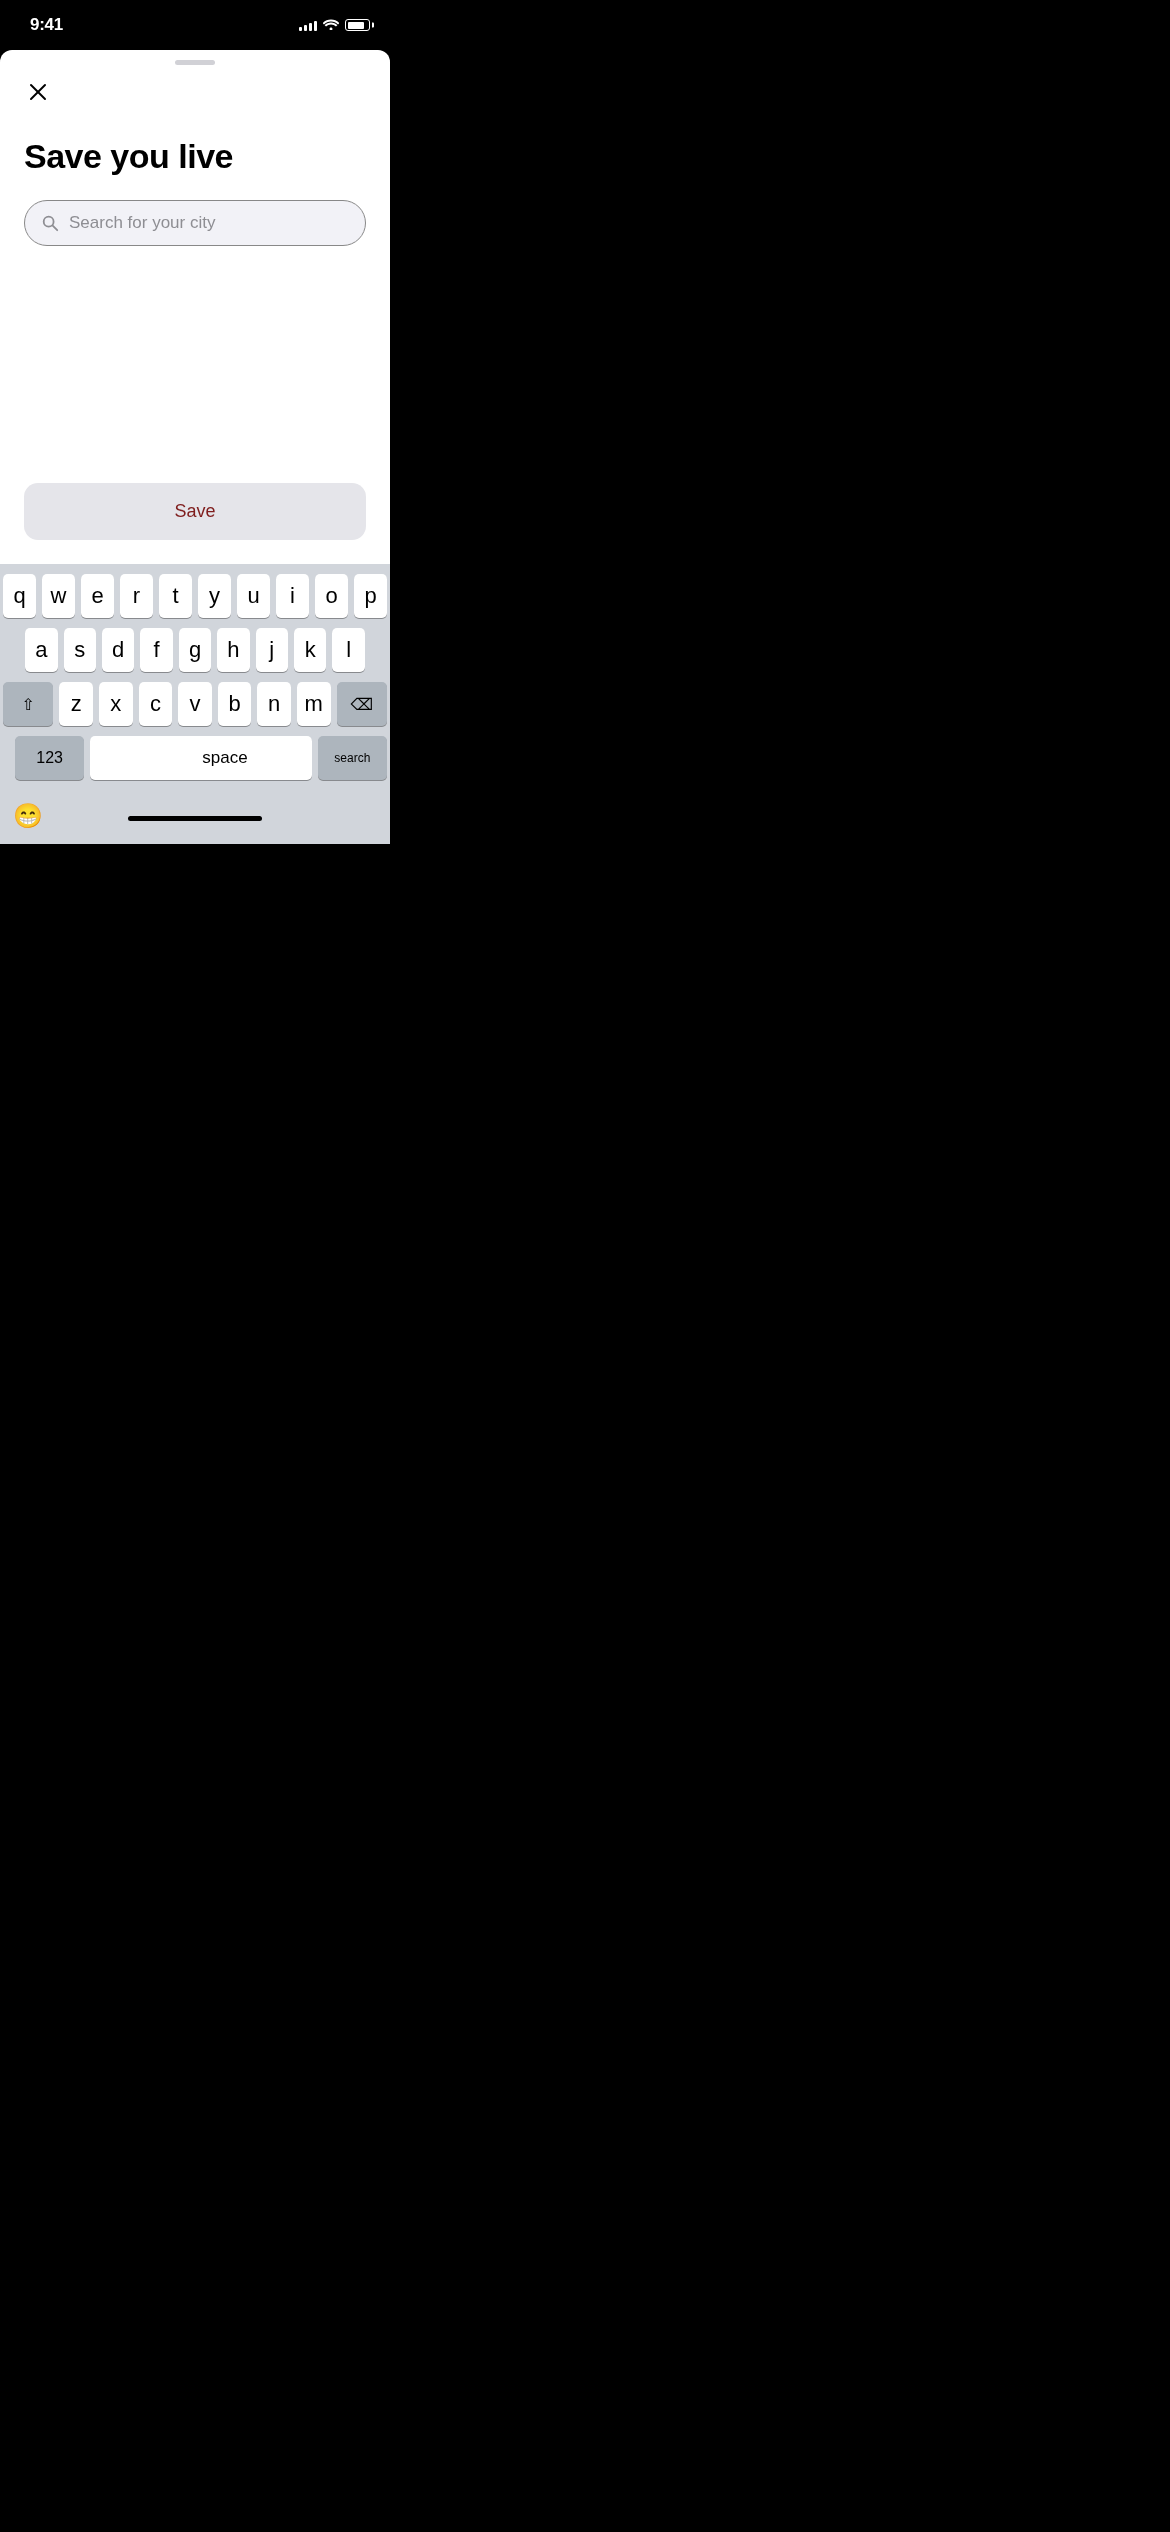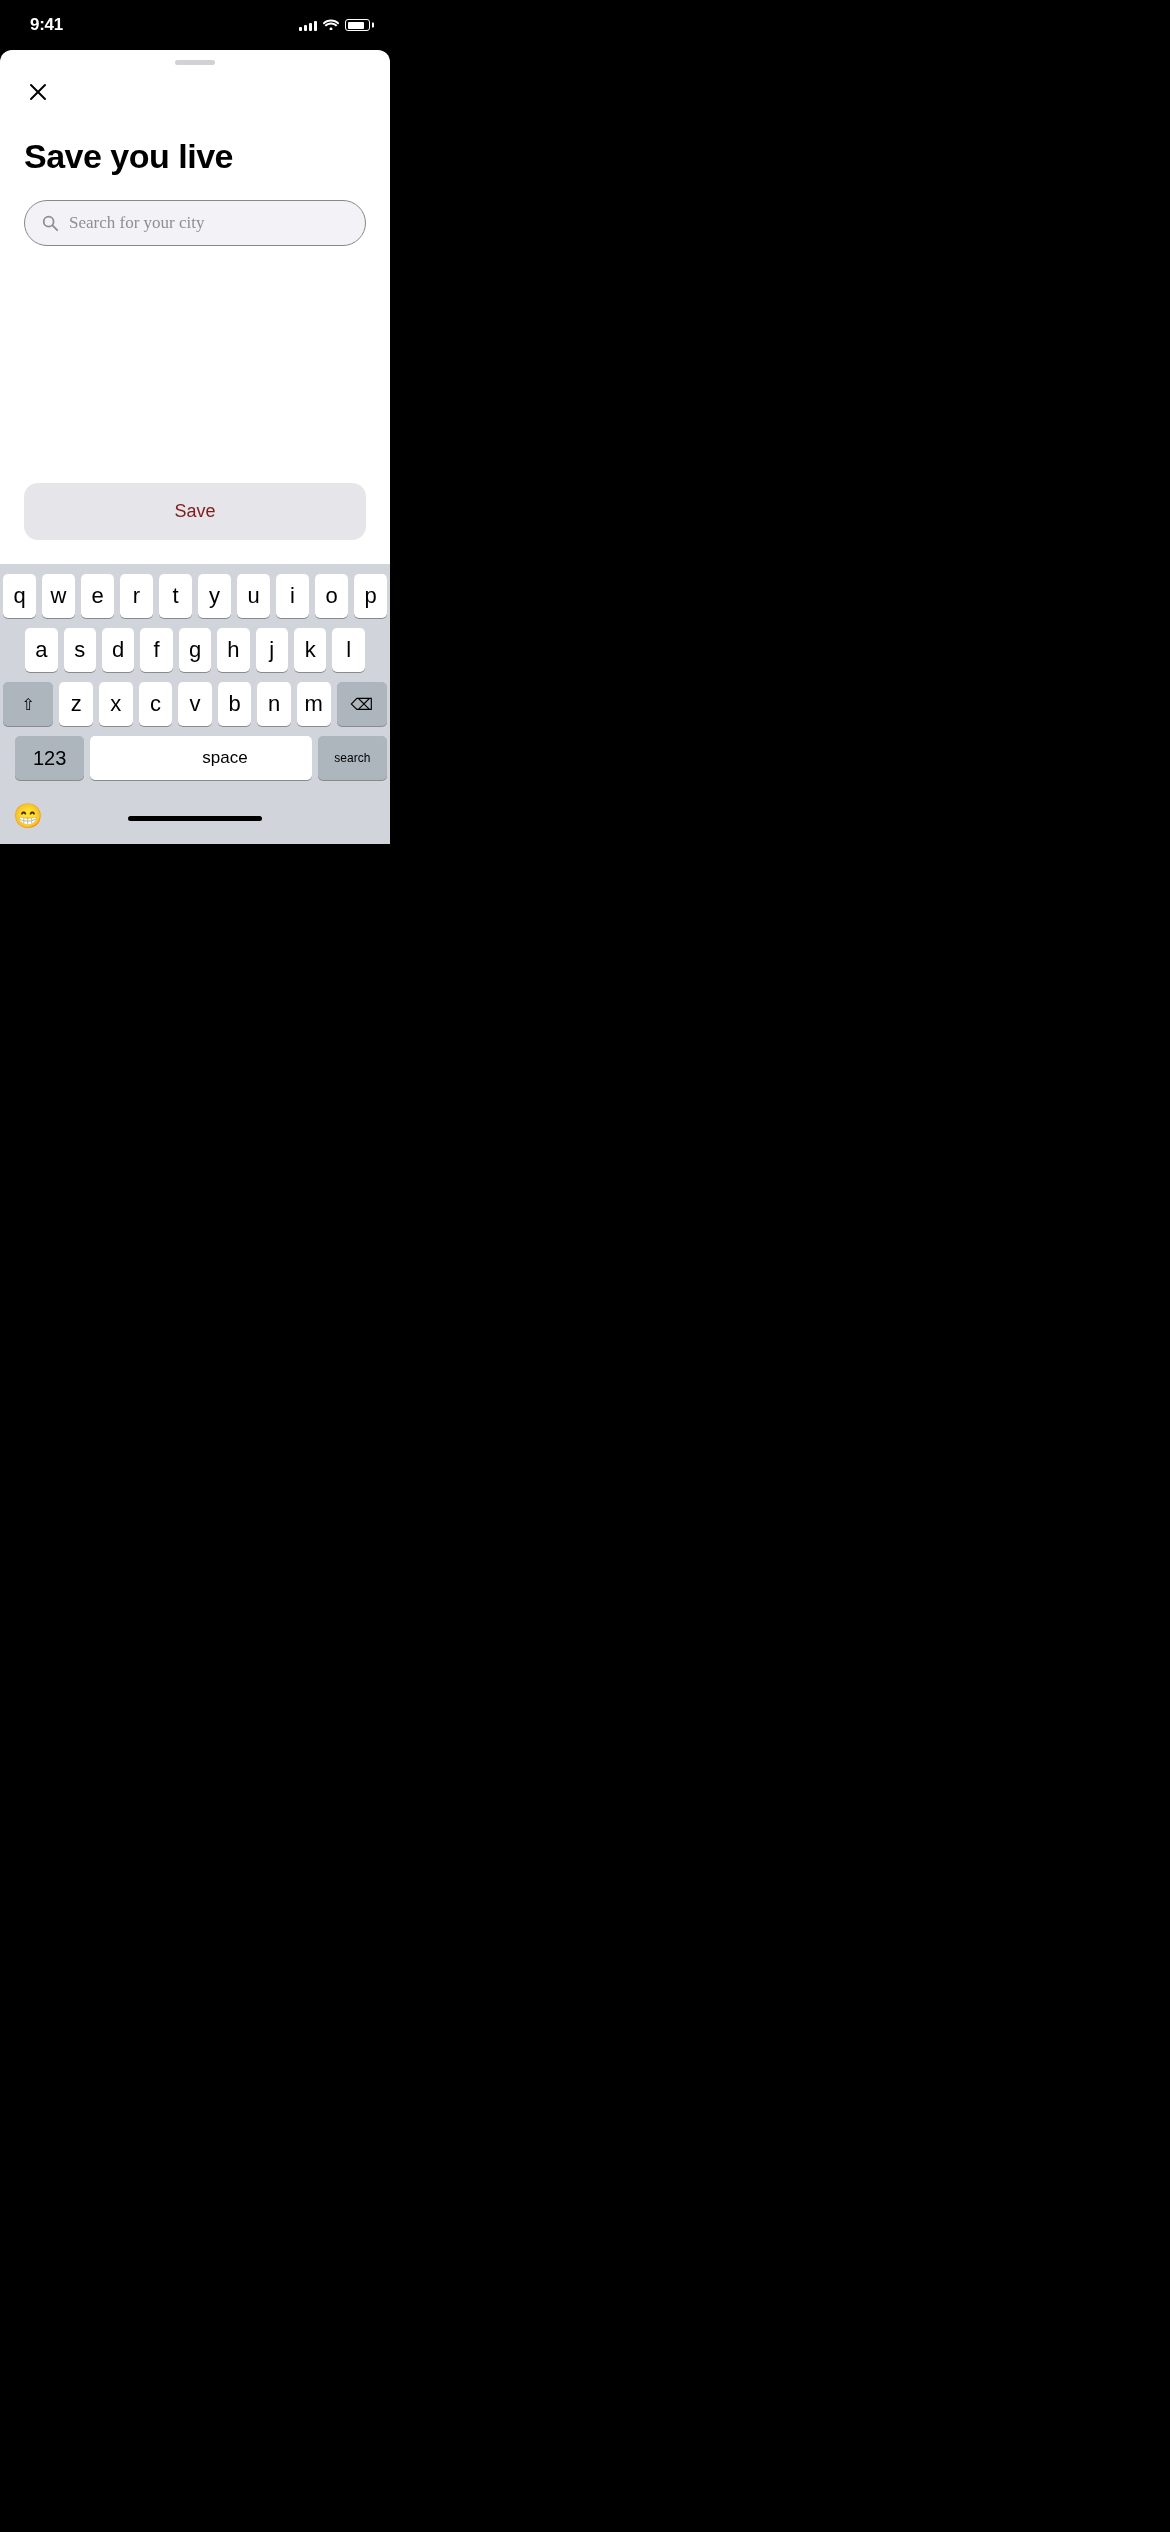--- a/index.html
+++ b/index.html
@@ -165,21 +165,21 @@
       color: #8e8e93;
     }
 
     .search-input {
       flex: 1;
       border: none;
       background: transparent;
       font-size: 17px;
       color: #000;
       outline: none;
-      font-family: Liberation Serif, serif;
+      font-family: Liberation Sans, sans-serif;
     }
 
     .search-input::placeholder {
       color: #8e8e93;
     }
 
     @keyframes blink {
       0%, 50% { opacity: 1; }
       51%, 100% { opacity: 0; }
     }
@@ -251,21 +251,21 @@
     .key-shift {
       flex: 1.5;
     }
 
     .key-delete {
       flex: 1.5;
     }
 
     .key-123 {
       flex: 1.8;
-      font-size: 20px;
+      font-size: 16px;
       margin-left: 12px;
     }
 
     .key-space {
       flex: 4.5;
       font-size: 17px;
       padding-left: 48px;
     }
 
     .key-search {

